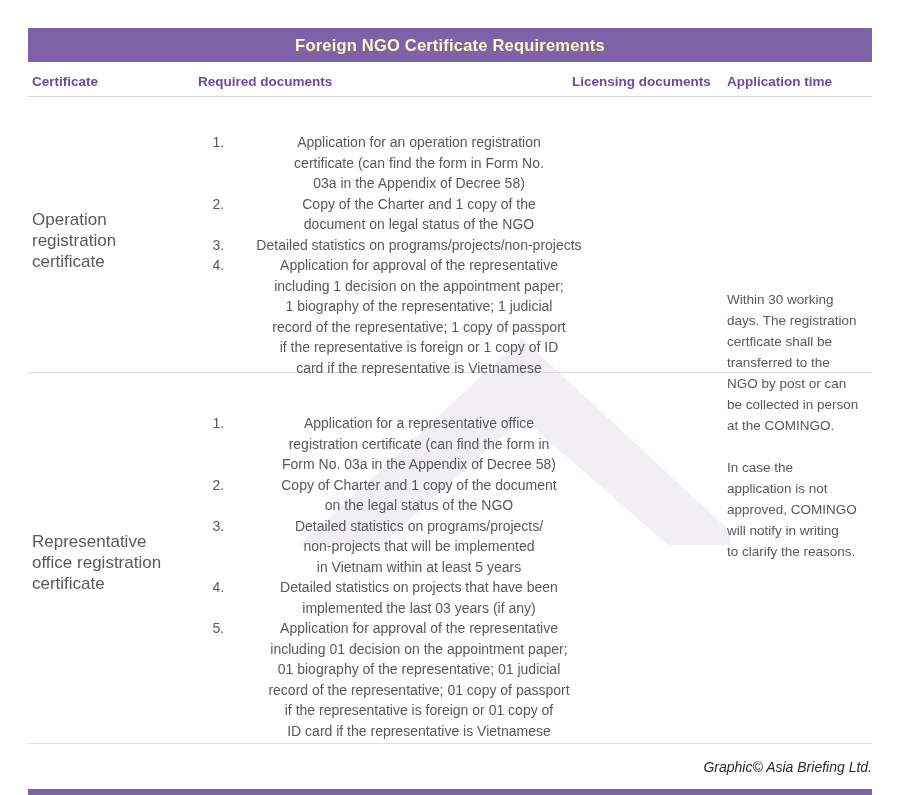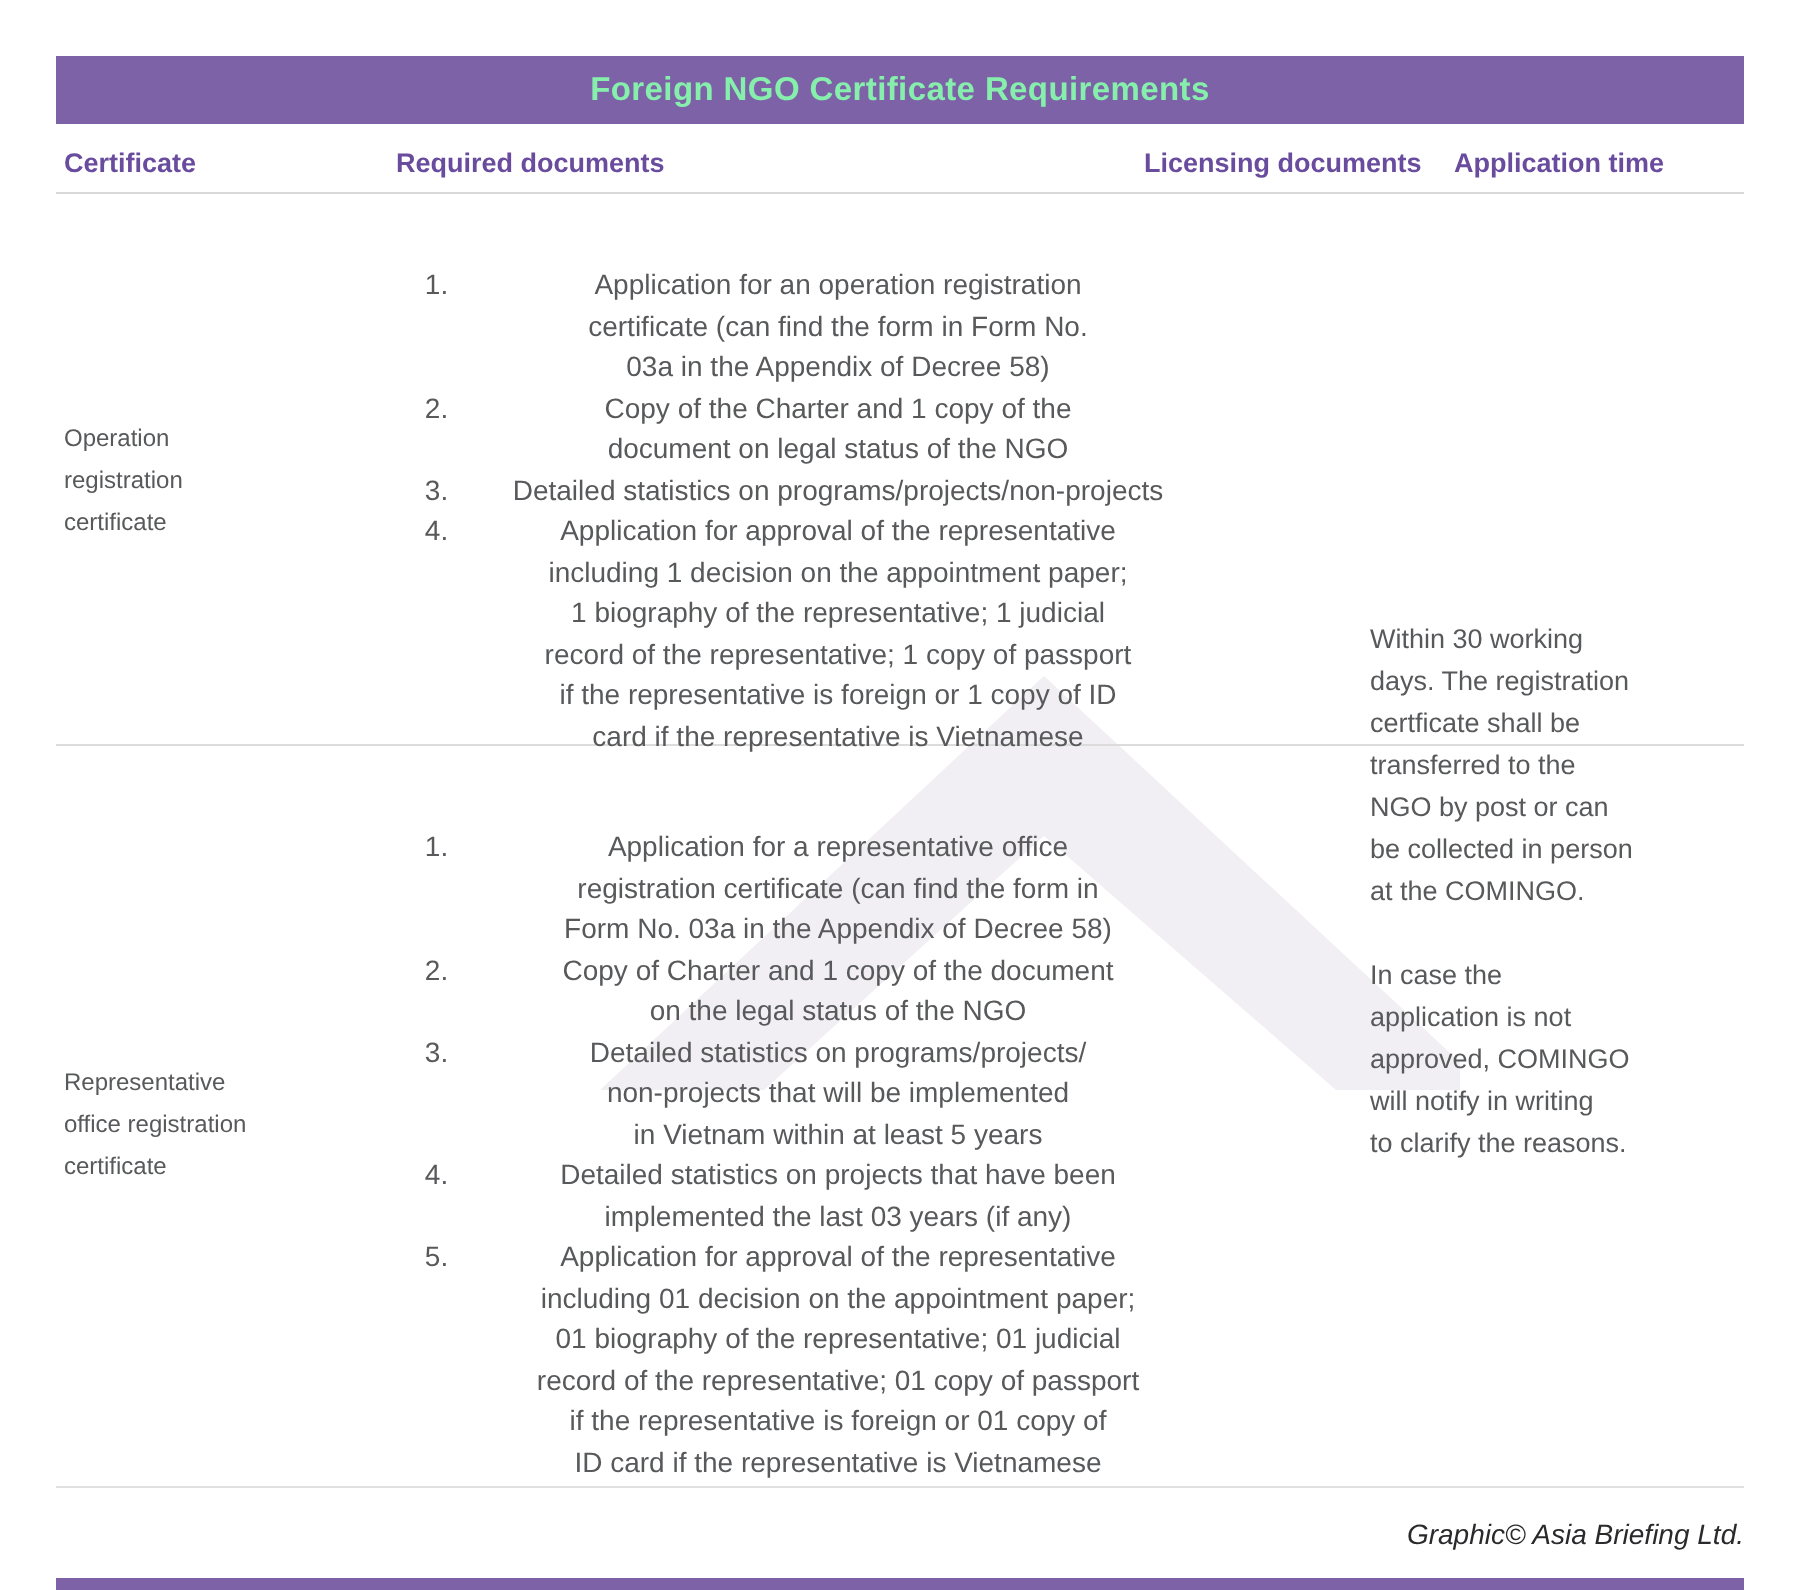--- a/index.html
+++ b/index.html
@@ -6,53 +6,53 @@
   .page {
     position:relative; width:900px; height:795px; background:#ffffff;
     font-family:"Liberation Sans", sans-serif; color:#58595b; overflow:hidden;
   }
   .watermark { position:absolute; left:300px; top:330px; z-index:0; }
   .title-bar {
     position:absolute; left:28px; top:28px; width:844px; height:34px;
     background:#7d62a8; z-index:2;
   }
   .title-bar span {
-    display:block; text-align:center; line-height:34px; color:#86efac;
+    display:block; text-align:center; line-height:34px; color:#fef9c3;
     font-size:16.5px; font-weight:bold; letter-spacing:.2px;
   }
   .colhead {
     position:absolute; top:74px; font-size:13.5px; font-weight:bold;
     color:#6a4c9e; z-index:2;
   }
   .ch-cert { left:32px; } .ch-docs { left:198px; }
   .ch-auth { left:572px; } .ch-time { left:727px; }
   .hline { position:absolute; left:28px; width:844px; height:1px; background:#d9d9d9; z-index:1; }
   .hline-header { top:96px; } .hline-row { top:372px; background:#dcdcdc; }
   .hline-bottom { top:743px; background:#e0e0e0; }
   .cert-label {
-    position:absolute; left:32px; width:160px; font-size:12px; line-height:21px;
+    position:absolute; left:32px; width:160px; font-size:17px; line-height:21px;
     white-space:pre-line; z-index:2;
   }
   .cert-1 { top:209px; } .cert-2 { top:531px; }
   .docs {
     position:absolute; left:198px; width:382px; margin:16px; padding:0 0 0 14px;
     font-size:14px; line-height:20.5px; z-index:2;text-align:center;
   }
   .docs-1 { top:116px; } .docs-2 { top:397px; }
   .docs li { margin:0; padding:0; }
   .docs li span { white-space:pre-line; }
   .auth {
     position:absolute; left:572px; top:372px; width:145px; margin:0; padding:0;
     list-style:none; font-size:13.5px; line-height:21px; z-index:2;
   }
   .auth li { position:relative; padding-left:21px; margin-bottom:15px; white-space:pre-line; }
   .auth li::before { content:"\2022"; position:absolute; left:2px; top:0; font-size:12px; color:#6d6e71; }
   .ptime {
-    position:absolute; left:685px; top:289px; width:152px; font-size:13.5px;
-    line-height:21px; z-index:2;margin-top:20px;
+    position:absolute; left:727px; top:289px; width:152px; font-size:13.5px;
+    line-height:21px; z-index:2;
   }
   .ptime p { margin:0 0 21px 0; white-space:pre-line; }
   .credit {
     position:absolute; right:28px; top:759px; font-size:14px; font-style:italic;
     color:#2a2a2c; z-index:2;
   }
   .footer-bar {
     position:absolute; left:28px; top:789px; width:844px; height:6px;
     background:#7d62a8; z-index:2;
   }

